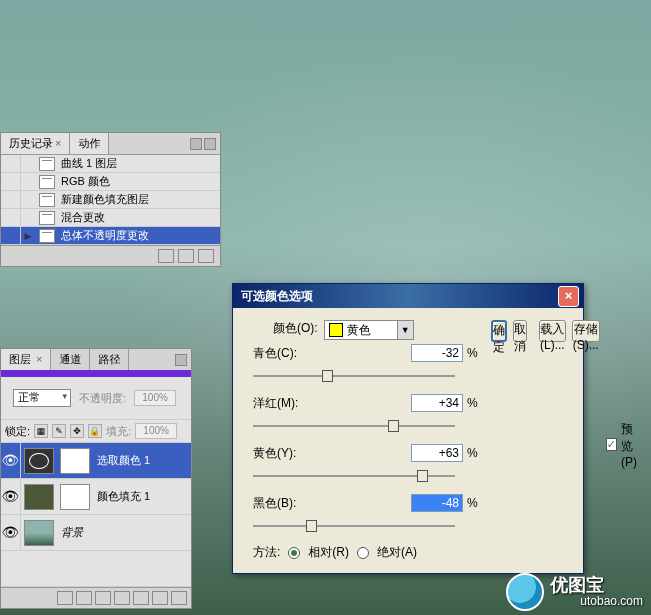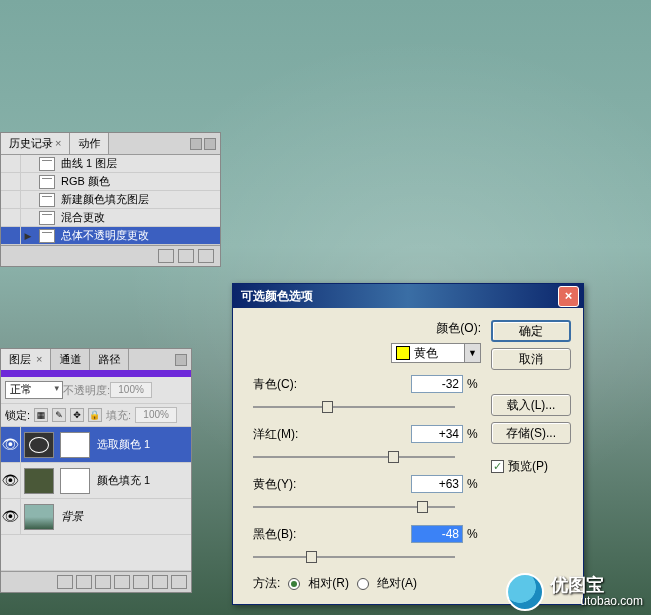--- a/index.html
+++ b/index.html
@@ -22,21 +22,21 @@
 .hr-icon::after { content: ''; position: absolute; left: 2px; top: 2px; right: 2px; bottom: 2px; border-top: 1px solid #888; }
 .hr-text { font-size: 11px; padding-left: 2px; }
 .history-footer { display: flex; justify-content: flex-end; gap: 4px; padding: 3px 6px; background: #d4d4d4; border-top: 1px solid #999; }
 .hf-icon { width: 16px; height: 14px; background: #d4d4d4; border: 1px solid #888; }
 
 
 .layers-panel { position: absolute; top: 348px; left: 0; width: 192px; background: #e3e3e3; border: 1px solid #888; font-size: 11px; }
 .layers-tabs { display: flex; background: #d4d4d4; border-bottom: 7px solid #6d28d9; align-items: center; }
 .layers-tab { padding: 3px 8px; font-size: 11px; border-right: 1px solid #999; }
 .layers-tab.active { background: #e3e3e3; }
-.layers-opts { display: flex; padding: 4px; gap: 0; align-items: center; }
+.layers-opts { display: flex; padding: 12px; gap: 8px; align-items: center; }
 .combo { height: 18px; font-size: 11px; background: #fff; border: 1px solid #888; padding: 0 16px 0 4px; position: relative; }
 .combo::after { content: '▾'; position: absolute; right: 3px; top: 1px; color: #555; font-size: 9px; }
 .opts-label { font-size: 11px; color: #888; }
 .opts-val { width: 42px; height: 16px; border: 1px solid #bbb; background: #eee; font-size: 10px; text-align: center; color: #888; padding-top: 1px; }
 .lock-row { display: flex; padding: 3px 4px; gap: 4px; align-items: center; font-size: 11px; border-top: 1px solid #ccc; border-bottom: 1px solid #ccc; }
 .lock-icon { width: 14px; height: 14px; border: 1px solid #aaa; background: #ddd; font-size: 9px; text-align: center; line-height: 12px; }
 .layer-row { display: flex; align-items: center; height: 36px; border-bottom: 1px solid #ccc; }
 .layer-row.selected { background: #3b5fc0; color: #fff; }
 .lr-vis { width: 20px; height: 35px; border-right: 1px solid #ccc; text-align: center; font-size: 14px; line-height: 35px; }
 .lr-thumb { width: 30px; height: 26px; margin: 0 3px; background: #fff; border: 1px solid #888; }
@@ -48,37 +48,37 @@
 .lr-text { font-size: 11px; padding-left: 4px; }
 .layers-footer { display: flex; justify-content: flex-end; gap: 3px; padding: 3px 4px; background: #d4d4d4; border-top: 1px solid #999; }
 
 
 .dialog { position: absolute; top: 283px; left: 232px; width: 352px; background: #ece9d8; border: 1px solid #0a246a; font-size: 12px; box-shadow: 2px 2px 6px rgba(0,0,0,0.4); }
 .titlebar { background: linear-gradient(90deg, #0a246a 0%, #3a6ea5 50%, #0a246a 100%); color: #fff; display: flex; align-items: center; padding: 3px 4px; height: 24px; }
 .titlebar-text { font-weight: bold; font-size: 12px; flex: 1; padding-left: 4px; }
 .tb-btn { width: 21px; height: 21px; background: #e56c5c; border: 1px solid #fff; color: #fff; font-weight: bold; text-align: center; line-height: 18px; font-size: 13px; border-radius: 3px; }
 .dialog-body { display: flex; padding: 12px; gap: 10px; }
 .dialog-main { flex: 1; }
-.color-row { display: flex; align-items: flex-end; gap: 6px; margin-bottom: 12px; padding-left: 28px; flex-direction: column; }
+.color-row { display: flex; align-items: flex-start; gap: 6px; margin-bottom: 4px; padding-left: 28px; }
 .color-combo { display: flex; align-items: center; border: 1px solid #888; background: #fff; height: 20px; width: 90px; }
 .color-swatch { width: 14px; height: 14px; background: #ffff00; border: 1px solid #000; margin: 0 4px; }
 .color-combo-text { flex: 1; font-size: 12px; }
 .color-combo-arrow { width: 16px; text-align: center; background: #ddd; border-left: 1px solid #888; font-size: 9px; line-height: 18px; }
 .slider-row { display: flex; align-items: center; margin-bottom: 6px; }
 .slider-label { width: 60px; font-size: 12px; text-align: left; padding-left: 8px; }
 .slider-val { width: 52px; height: 18px; border: 1px solid #7f9db9; background: #fff; font-size: 12px; text-align: right; padding-right: 3px; line-height: 16px; }
 .slider-val.focus { background: #3b82f6; color: #fff; }
 .slider-pct { width: 18px; padding-left: 4px; font-size: 12px; }
 .slider-track { position: relative; height: 16px; margin: 0 26px 10px 8px; }
 .slider-line { position: absolute; top: 7px; left: 0; right: 0; height: 2px; background: #999; }
 .slider-thumb { position: absolute; top: 2px; width: 11px; height: 12px; background: #ece9d8; border: 1px solid #555; }
 .method-row { display: flex; align-items: center; gap: 8px; padding-left: 8px; margin-top: 8px; font-size: 12px; }
 .radio { width: 12px; height: 12px; border-radius: 50%; border: 1px solid #555; background: #fff; display: inline-flex; align-items: center; justify-content: center; }
 .radio.checked::after { content: ''; width: 6px; height: 6px; background: #3b7f3b; border-radius: 50%; }
-.dialog-side { width: 80px; display: flex; flex-direction: column; gap: 6px; }
+.dialog-side { width: 80px; display: flex; flex-direction: row; gap: 6px; }
 .dlg-btn { height: 22px; background: #ece9d8; border: 1px solid #888; font-size: 12px; border-radius: 3px; box-shadow: inset 1px 1px 0 #fff; }
 .dlg-btn.default { border: 2px solid #3a6ea5; }
 .chk-row { display: flex; align-items: center; gap: 4px; margin-top: 8px; font-size: 12px; }
 .chk { width: 13px; height: 13px; border: 1px solid #555; background: #fff; color: #3b7f3b; font-size: 11px; text-align: center; line-height: 11px; }
 
 
 .watermark { position: absolute; right: 8px; bottom: 4px; display: flex; align-items: center; gap: 6px; }
 .wm-logo { width: 38px; height: 38px; border-radius: 50%; background: radial-gradient(circle at 35% 35%, #5bc6e8 50%, #1a8abf 52%); border: 2px solid #fff; }
 .wm-text { color: #fff; font-weight: bold; font-size: 18px; text-shadow: 1px 1px 2px #000; line-height: 1; }
 .wm-sub { color: #fff; font-size: 12px; text-shadow: 1px 1px 2px #000; margin-left: 30px; }

